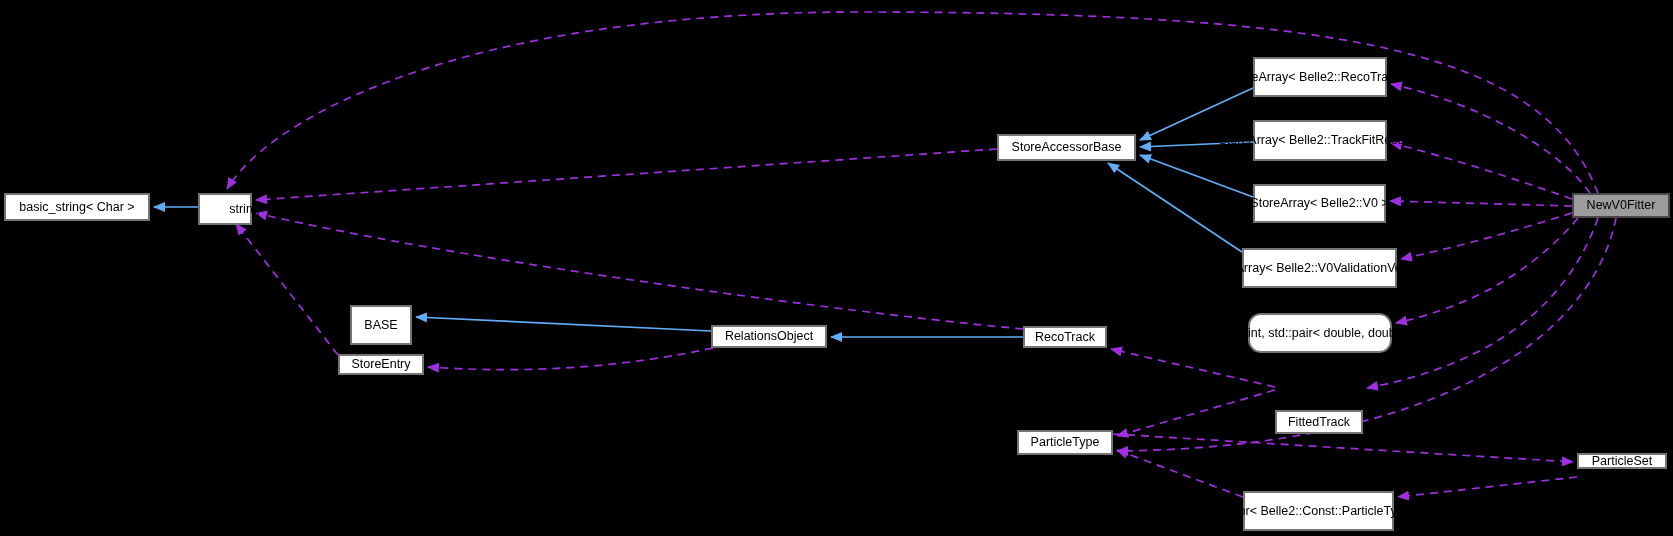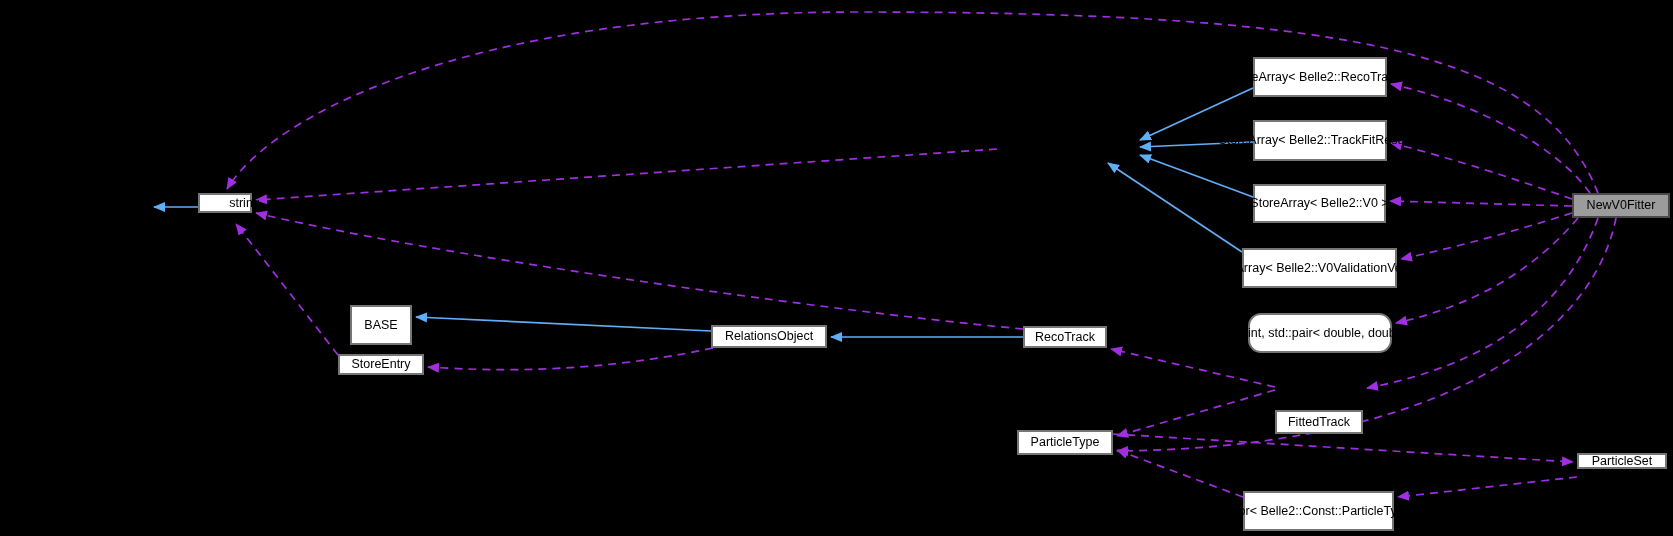--- a/index.html
+++ b/index.html
@@ -64,34 +64,40 @@
       <path d="M1572,206 L1390,201" fill="none" stroke="#9F2FE0" stroke-width="1.7" stroke-dasharray="8,6" marker-end="url(#m-usage)"></path>
       <path d="M1572,213 C1518,230 1462,246 1401,259" fill="none" stroke="#9F2FE0" stroke-width="1.7" stroke-dasharray="8,6" marker-end="url(#m-usage)"></path>
       <path d="M1578,218 C1532,272 1472,306 1396,323" fill="none" stroke="#9F2FE0" stroke-width="1.7" stroke-dasharray="8,6" marker-end="url(#m-usage)"></path>
       <path d="M1598,218 C1562,320 1472,368 1367,388" fill="none" stroke="#9F2FE0" stroke-width="1.7" stroke-dasharray="8,6" marker-end="url(#m-usage)"></path>
       <path d="M1616,218 C1592,340 1432,448 1117,451" fill="none" stroke="#9F2FE0" stroke-width="1.7" stroke-dasharray="8,6" marker-end="url(#m-usage)"></path>
       <path d="M1275,390 L1117,436" fill="none" stroke="#9F2FE0" stroke-width="1.7" stroke-dasharray="8,6" marker-end="url(#m-usage)"></path>
       <path d="M1243,497 L1117,450" fill="none" stroke="#9F2FE0" stroke-width="1.7" stroke-dasharray="8,6" marker-end="url(#m-usage)"></path>
       <path d="M1113,434 L1573,462" fill="none" stroke="#9F2FE0" stroke-width="1.7" stroke-dasharray="8,6" marker-end="url(#m-usage)"></path>
       <path d="M1577,477 L1398,497" fill="none" stroke="#9F2FE0" stroke-width="1.7" stroke-dasharray="8,6" marker-end="url(#m-usage)"></path>
     </svg>
-    <div class="node" style="left: 198px; top: 193px; width: 54px; height: 20px; padding-left: 39px;">
+    <div class="node" style="left: 4px; top: 193px; width: 146px; height: 28px;">
+      <span>basic_string&lt; Char &gt;</span>
+    </div>
+    <div class="node" style="left: 198px; top: 193px; width: 54px; height: 32px; padding-left: 39px;">
       <span>string</span>
     </div>
     <div class="node" style="left: 350px; top: 305px; width: 62px; height: 40px;">
       <span>BASE</span>
     </div>
     <div class="node" style="left: 338px; top: 354px; width: 86px; height: 21px;">
       <span>StoreEntry</span>
     </div>
     <div class="node" style="left: 711px; top: 325px; width: 116px; height: 23px;">
       <span>RelationsObject</span>
     </div>
     <div class="node" style="left: 1023px; top: 326px; width: 84px; height: 22px;">
       <span>RecoTrack</span>
+    </div>
+    <div class="node" style="left: 997px; top: 134px; width: 139px; height: 27px;">
+      <span>StoreAccessorBase</span>
     </div>
     <div class="node" style="left: 1253px; top: 57px; width: 134px; height: 40px;">
       <span>StoreArray&lt; Belle2</span>
       <span>::RecoTrack &gt;</span>
     </div>
     <div class="node" style="left: 1253px; top: 120px; width: 134px; height: 41px;">
       <span>StoreArray&lt; Belle2</span>
       <span>::TrackFitResult &gt;</span>
     </div>
     <div class="node" style="left: 1253px; top: 184px; width: 133px; height: 39px;">

